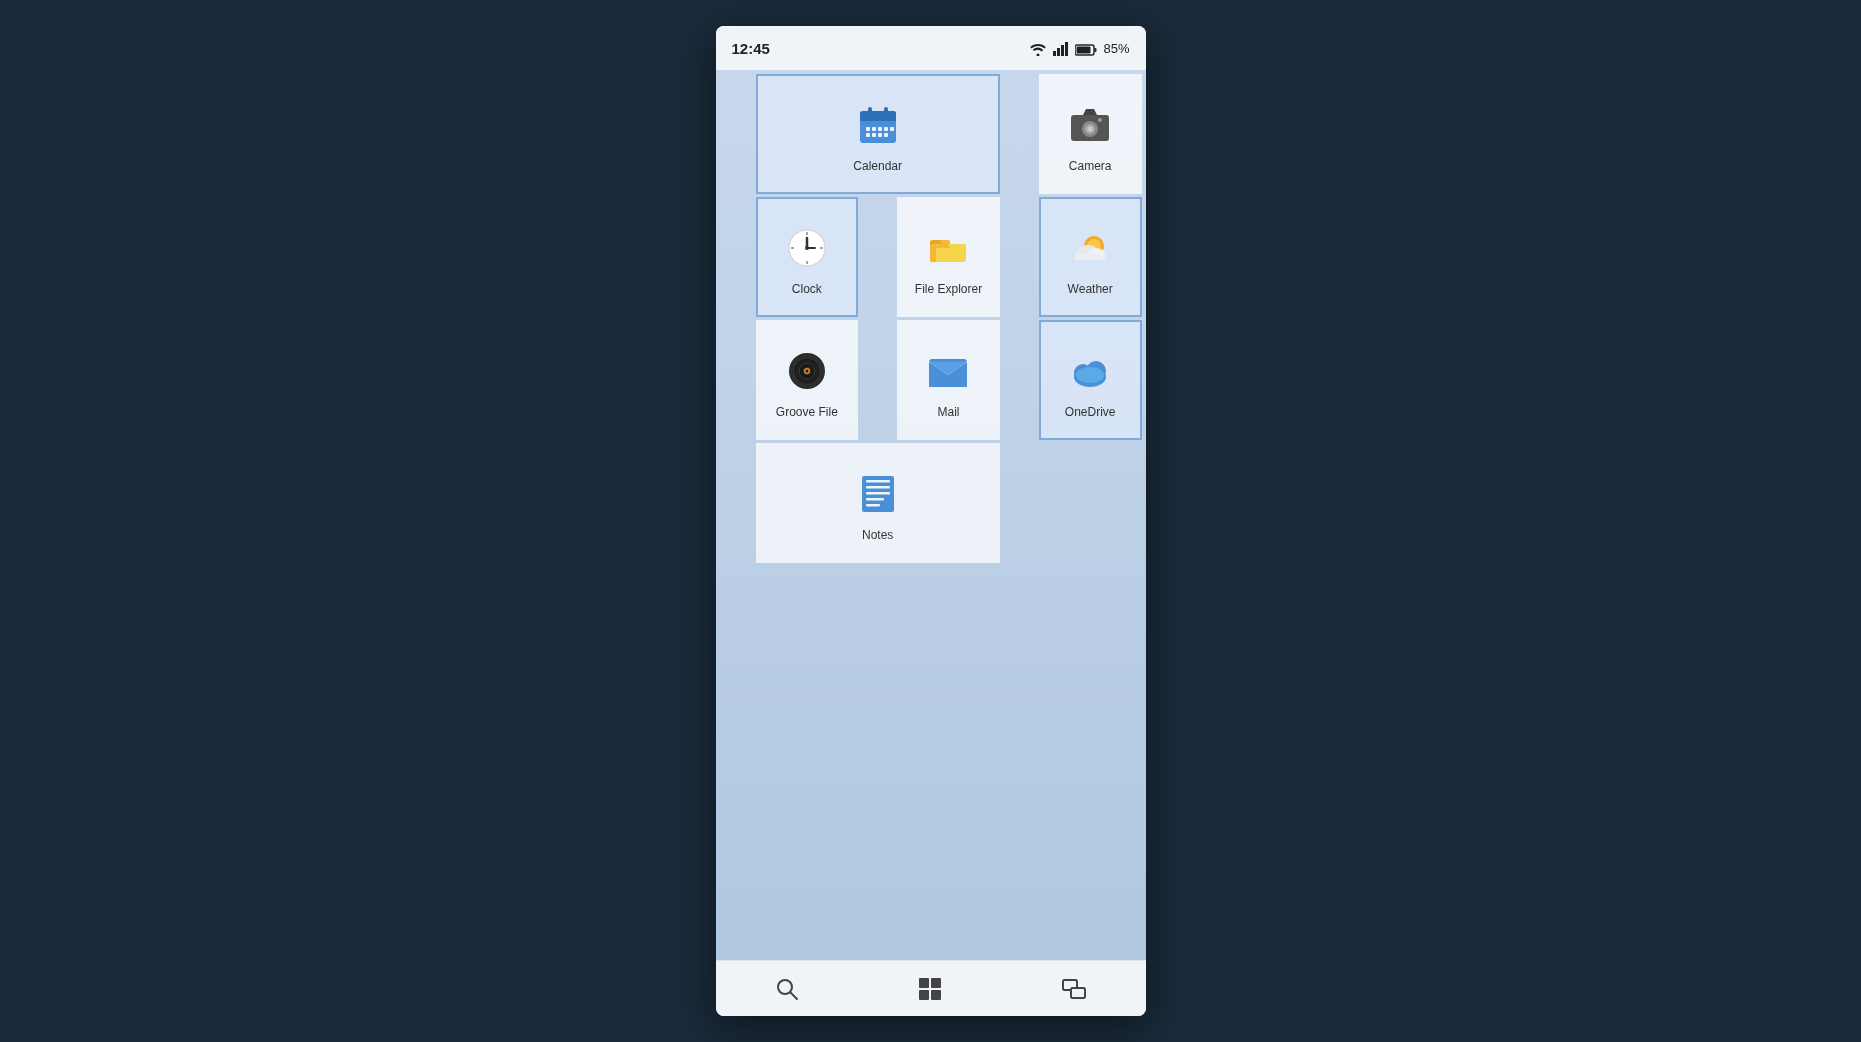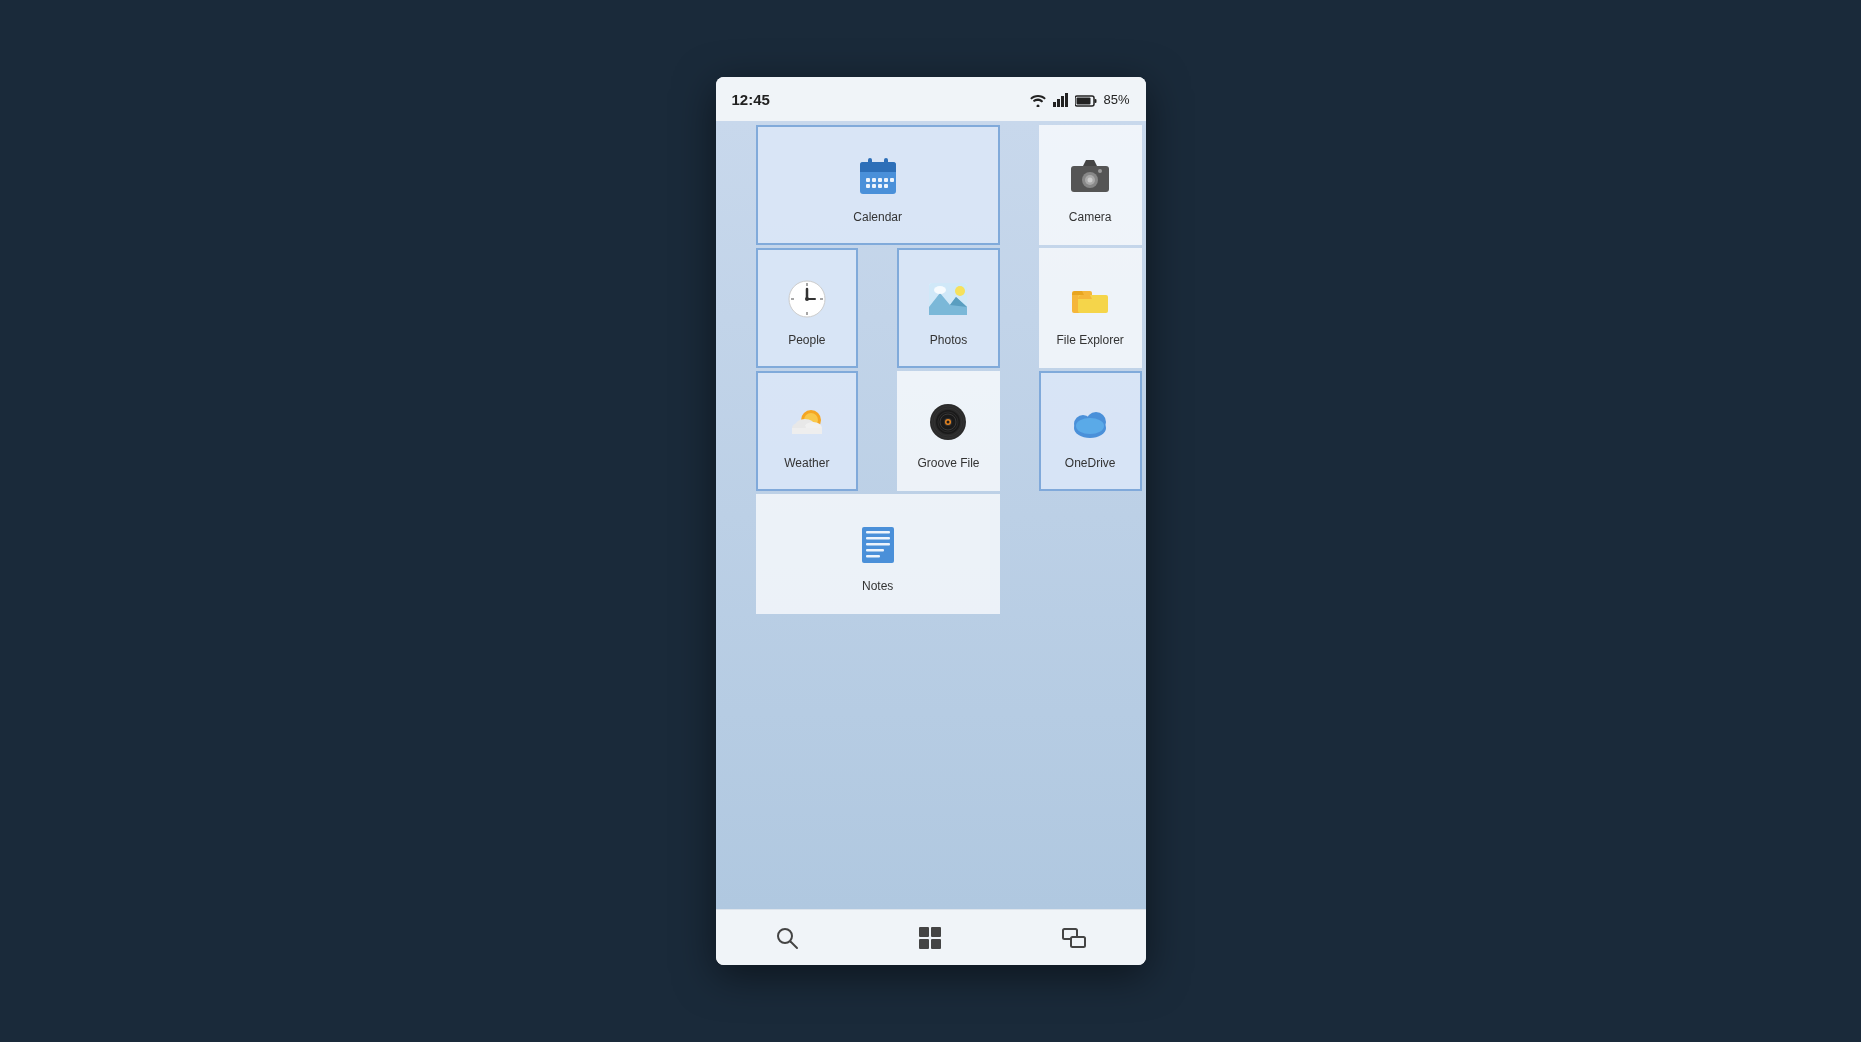--- a/index.html
+++ b/index.html
@@ -9,21 +9,21 @@
       background: #1a2a3a;
       display: flex;
       align-items: center;
       justify-content: center;
       font-family: 'Segoe UI', Arial, sans-serif;
       overflow: hidden;
     }
 
     .phone-container {
       width: 430px;
-      height: 888px;
+      height: 990px;
       background: #fff;
       border-radius: 8px;
       overflow: hidden;
       display: flex;
       flex-direction: column;
       box-shadow: 0 10px 40px rgba(0,0,0,0.5);
     }
 
     
     .status-bar {
@@ -216,40 +216,24 @@
             <line x1="6" y1="22" x2="9" y2="22" stroke="#888" stroke-width="1.5"></line>
             <line x1="35" y1="22" x2="38" y2="22" stroke="#888" stroke-width="1.5"></line>
 
             <line x1="22" y1="22" x2="22" y2="12" stroke="#333" stroke-width="2.5" stroke-linecap="round"></line>
 
             <line x1="22" y1="22" x2="30" y2="22" stroke="#333" stroke-width="2" stroke-linecap="round"></line>
 
             <circle cx="22" cy="22" r="2" fill="#333"></circle>
           </svg>
         </div>
-        <span class="tile-label">People</span>
-      </div>
-
-
-      <div class="app-tile highlighted">
-        <div class="tile-icon">
-          <svg viewBox="0 0 44 44" fill="none">
-            <rect x="3" y="6" width="38" height="32" rx="3" fill="#e8f4ff"></rect>
-
-            <rect x="3" y="6" width="38" height="32" rx="3" fill="#d0e8f8"></rect>
-            <path d="M3 30 L14 16 L24 28 L30 20 L41 30 L41 38 L3 38Z" fill="#7bb8d8"></path>
-            <path d="M24 28 L30 20 L41 30Z" fill="#5a9ec0"></path>
-
-            <circle cx="34" cy="14" r="5" fill="#f9e04a" opacity="0.9"></circle>
-
-            <ellipse cx="14" cy="13" rx="6" ry="4" fill="white" opacity="0.8"></ellipse>
-          </svg>
-        </div>
-        <span class="tile-label">Photos</span>
-      </div>
+        <span class="tile-label">Clock</span>
+      </div>
+
+
 
       <div class="app-tile">
         <div class="tile-icon">
           <svg viewBox="0 0 44 44" fill="none">
 
             <rect x="4" y="14" width="20" height="22" rx="2" fill="#f5b63a"></rect>
             <path d="M4 18 Q4 14 8 14 L14 14 L16 18Z" fill="#e8a520"></path>
 
             <rect x="10" y="18" width="30" height="18" rx="2" fill="#f5d54a"></rect>
             <path d="M10 22 Q10 18 14 18 L22 18 L24 22Z" fill="#f5b63a"></path>
@@ -287,20 +271,32 @@
             <circle cx="22" cy="22" r="16" stroke="#3a3a3a" stroke-width="0.5" fill="none"></circle>
 
             <circle cx="22" cy="22" r="3" fill="#e88520"></circle>
             <circle cx="22" cy="22" r="1.5" fill="#1a1a1a"></circle>
           </svg>
         </div>
         <span class="tile-label">Groove File</span>
       </div>
 
 
+      <div class="app-tile">
+        <div class="tile-icon">
+          <svg viewBox="0 0 44 44" fill="none">
+            <rect x="3" y="10" width="38" height="28" rx="3" fill="#4a90d9"></rect>
+            <path d="M3 13 L22 26 L41 13" stroke="white" stroke-width="2" fill="none"></path>
+            <path d="M3 13 L22 26 L41 13 L41 38 L3 38 Z" fill="#4a90d9"></path>
+
+            <path d="M3 13 L22 26 L41 13" fill="#5aa0e9"></path>
+          </svg>
+        </div>
+        <span class="tile-label">Mail</span>
+      </div>
 
       <div class="app-tile highlighted">
         <div class="tile-icon">
           <svg viewBox="0 0 44 44" fill="none">
 
             <ellipse cx="22" cy="28" rx="16" ry="10" fill="#4a90d9"></ellipse>
             <ellipse cx="15" cy="24" rx="9" ry="9" fill="#4a90d9"></ellipse>
             <ellipse cx="28" cy="22" rx="10" ry="10" fill="#4a90d9"></ellipse>
             <ellipse cx="22" cy="26" rx="14" ry="8" fill="#5aaae8"></ellipse>
           </svg>

